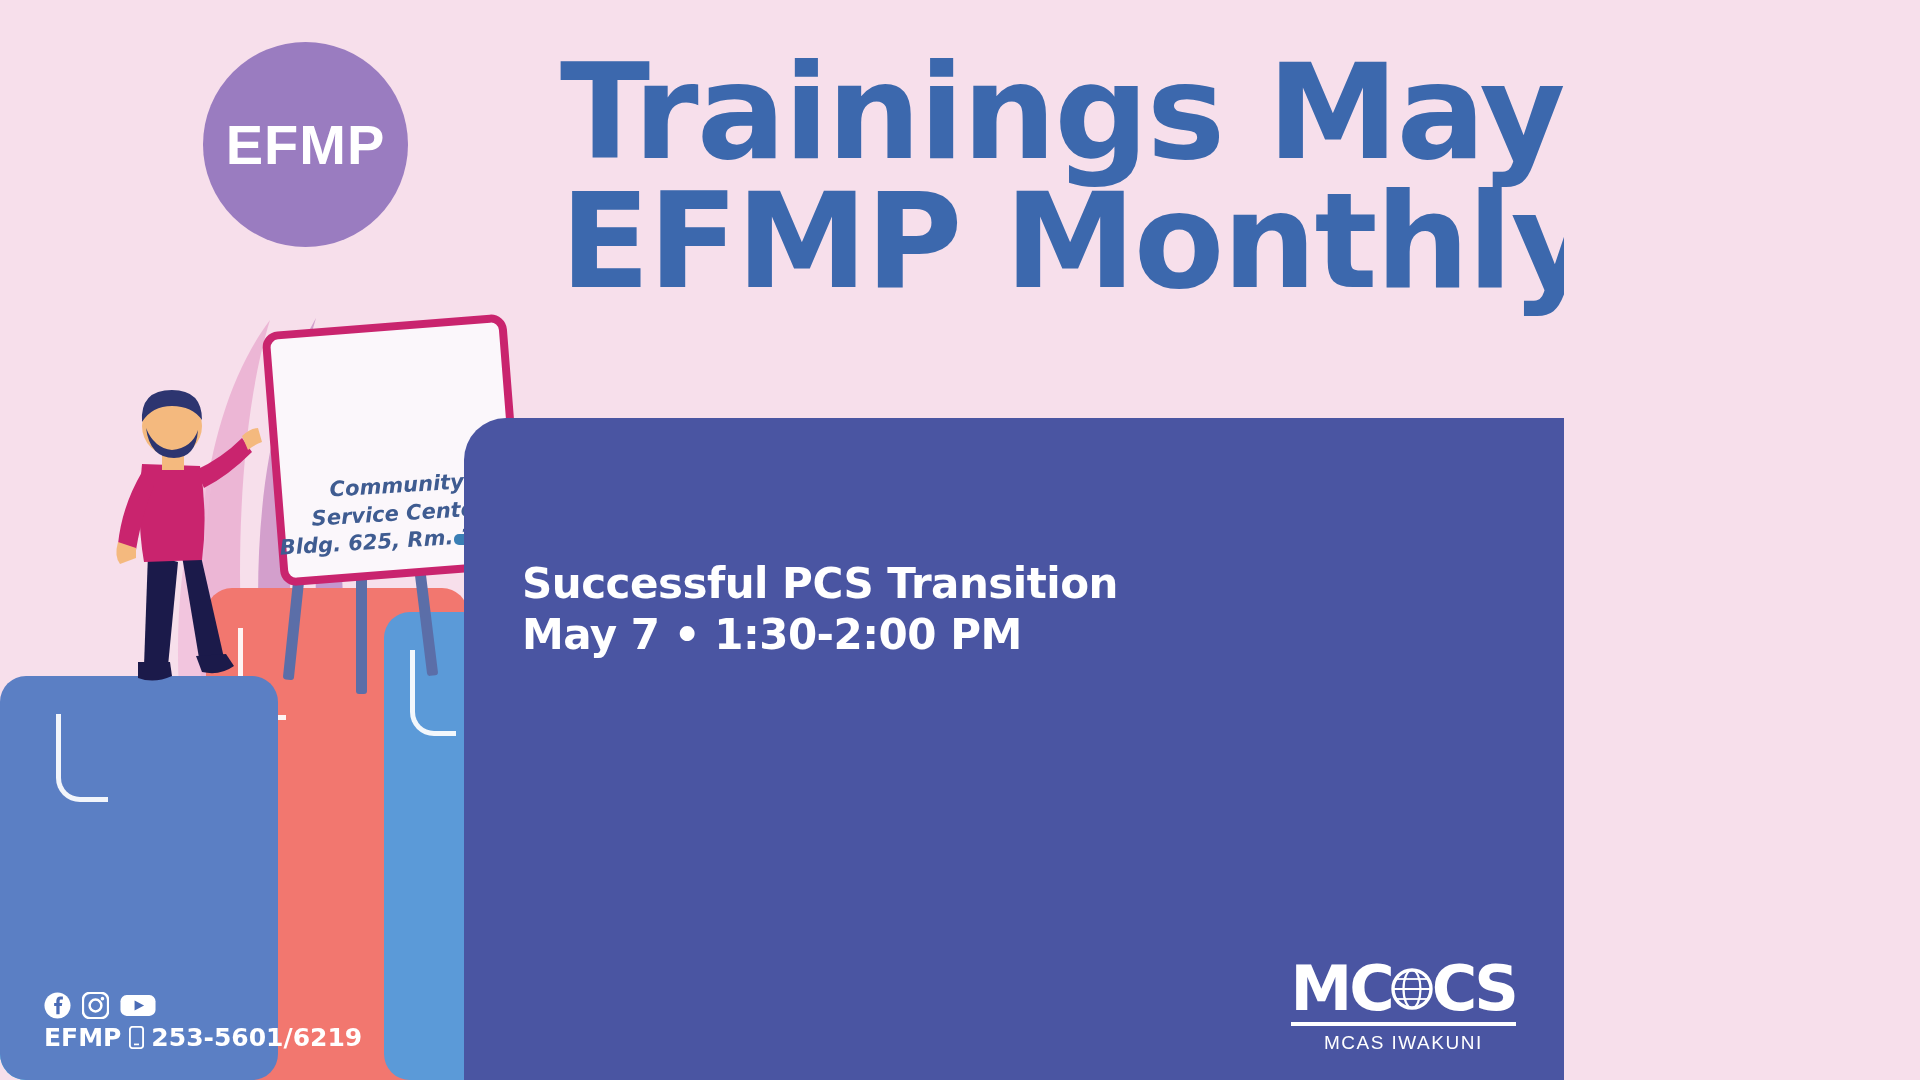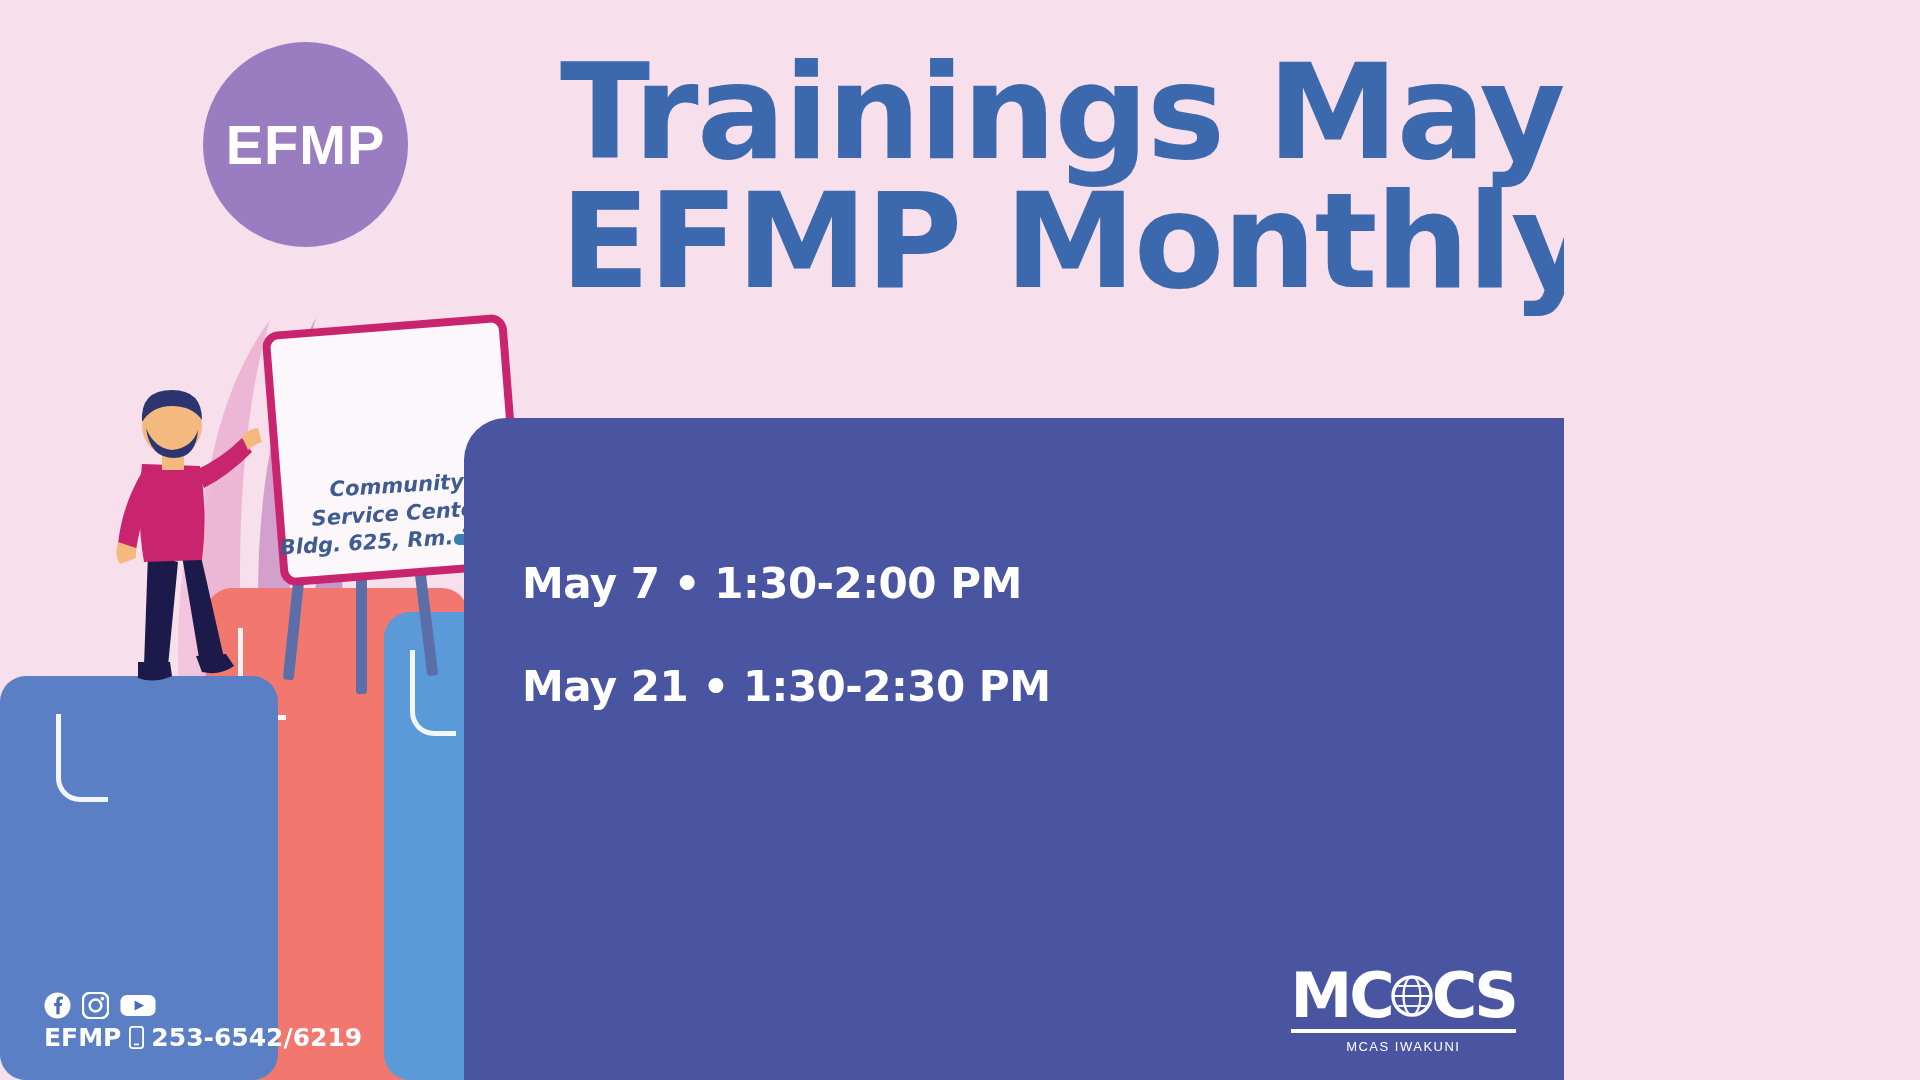--- a/index.html
+++ b/index.html
@@ -129,21 +129,21 @@
   .mccs-mark {
     font-family:"DejaVu Sans", sans-serif;
     font-weight:bold; font-size:62px; line-height:1;
     letter-spacing:-3px;
     display:flex; align-items:center; justify-content:center;
     border-bottom:4px solid #ffffff;
     padding-bottom:2px;
   }
   .mccs-sub {
     font-family:"Liberation Sans", sans-serif;
-    font-size:13px; letter-spacing:1.5px; margin-top:6px;
+    font-size:19px; letter-spacing:1.5px; margin-top:6px;
   }
 </style>
 </head>
 <body>
 
 <div id="poster">
 
   <svg class="leaves" viewBox="0 0 420 600">
     <path d="M150 20 C 60 140, 60 380, 118 580 L 150 580 C 110 380, 110 150, 150 20 Z" fill="#e8a8cd" opacity="0.75"></path>
     <path d="M196 18 C 120 150, 124 390, 178 582 L 214 582 C 160 390, 156 150, 196 18 Z" fill="#c98fc4" opacity="0.8"></path>
@@ -264,25 +264,25 @@
 
     <circle cx="100" cy="34" r="26" fill="#f4b97e"></circle>
 
     <path d="M74 36 Q70 4 104 2 Q140 2 148 36 Q160 80 152 132 Q140 150 120 146 Q142 100 132 56 Q120 26 96 28 Q80 30 74 36 Z" fill="#221f4d"></path>
   </svg>
 
   <div class="info-panel">
     <div class="events">
 
       <div class="event">
+        <div class="event-title">Successful PCS Transition</div>
         <div class="event-when">May 7 • 1:30-2:00 PM</div>
       </div>
 
       <div class="event">
-        <div class="event-when">May 21 • 1:30-2:30 PM</div>
       </div>
 
     </div>
 
     <div class="mccs">
       <div class="mccs-mark">
         <span>M</span>
         <span>C</span>
         <svg width="44" height="44" viewBox="0 0 44 44" style="margin:0 -2px;">
           <circle cx="22" cy="22" r="19" fill="none" stroke="#ffffff" stroke-width="3.4"></circle>
@@ -317,18 +317,18 @@
         <path d="M15.4 8.6 L25.4 14 L15.4 19.4 Z" fill="#4a6bb5"></path>
       </svg>
     </div>
 
     <div class="contact-line">
       <span>EFMP</span>
       <svg width="15" height="23" viewBox="0 0 15 23" style="margin:0 5px 0 6px;">
         <rect x="0.9" y="0.9" width="13.2" height="21.2" rx="2.6" fill="none" stroke="#ffffff" stroke-width="1.9"></rect>
         <line x1="5" y1="18.4" x2="10" y2="18.4" stroke="#ffffff" stroke-width="1.7"></line>
       </svg>
-      <span>253-6542/6219</span>
+      <span>253-5601/6219</span>
     </div>
 
   </div>
 
 </div>
 
 </body></html>

